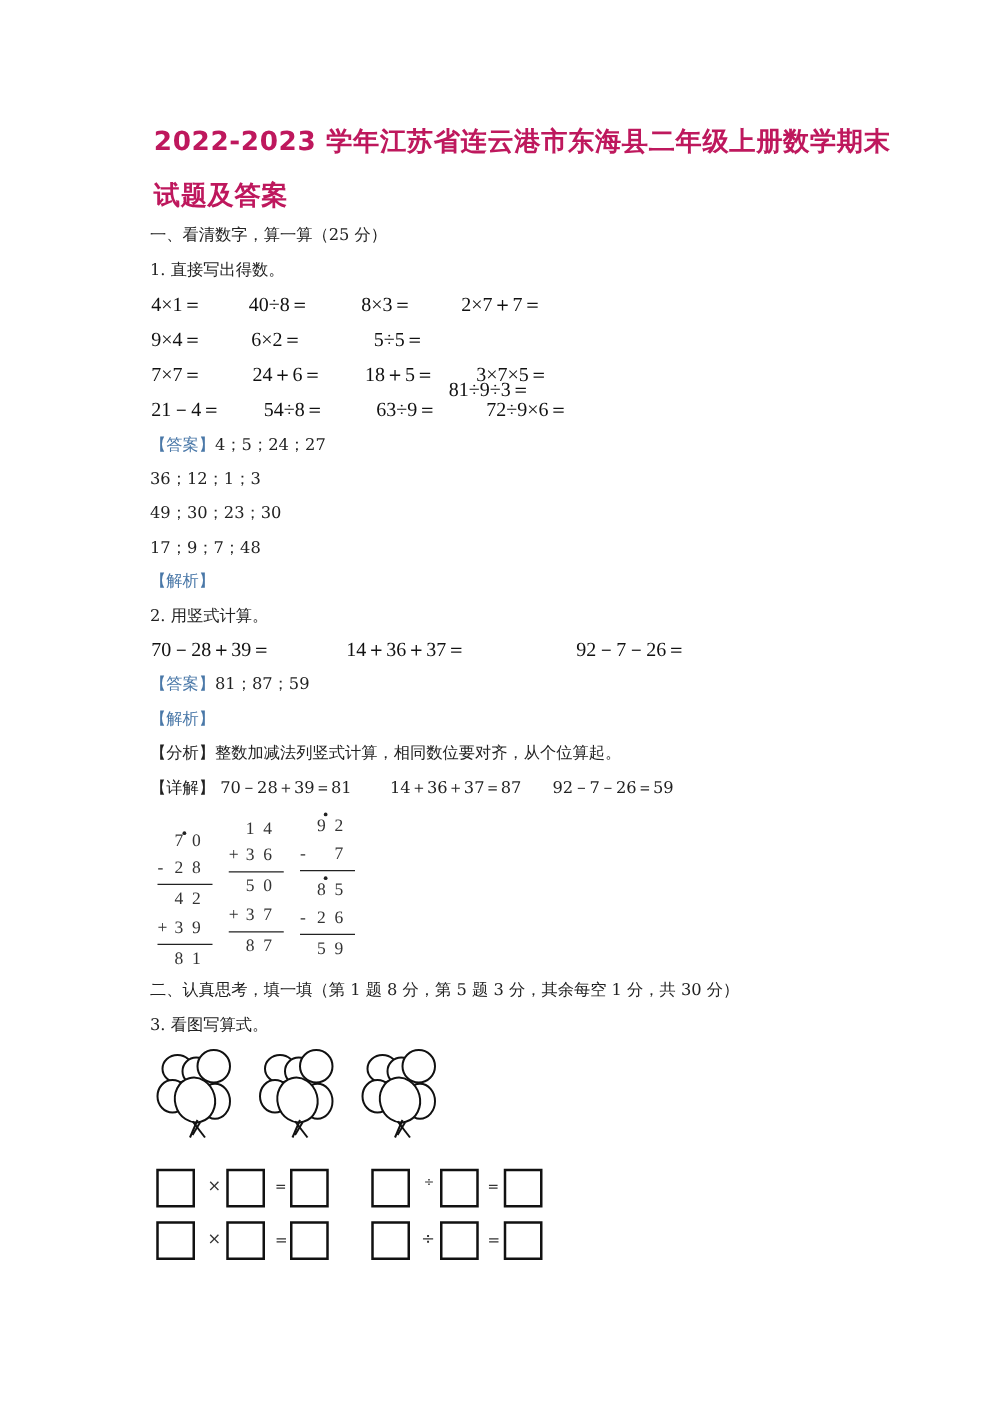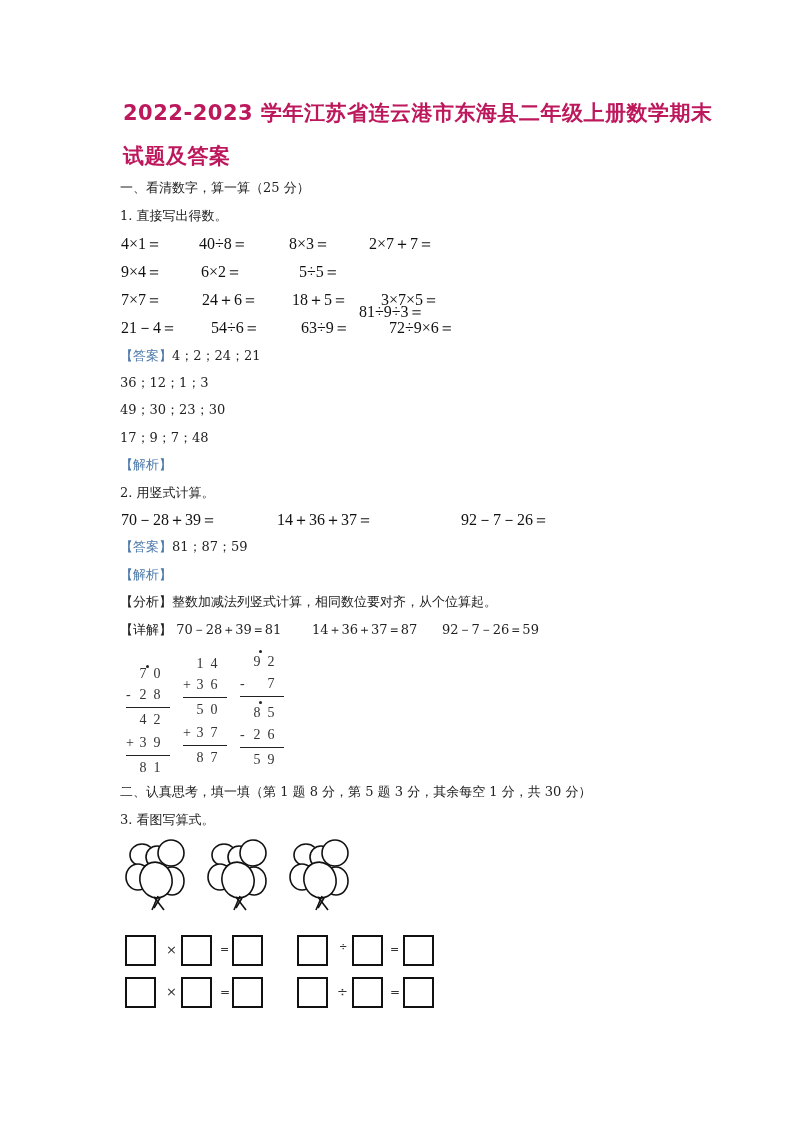--- a/index.html
+++ b/index.html
@@ -36,27 +36,27 @@
   <div class="abs math" style="left:201px; top:262px;">6×2＝</div>
   <div class="abs math" style="left:279px; top:262px;margin-left:20px;">5÷5＝</div>
   <div class="abs math" style="left:359px; top:262px;margin-top:40px;">81÷9÷3＝</div>
 
   <div class="abs math" style="left:121px; top:290px;">7×7＝</div>
   <div class="abs math" style="left:202px; top:290px;">24＋6＝</div>
   <div class="abs math" style="left:292px; top:290px;">18＋5＝</div>
   <div class="abs math" style="left:381px; top:290px;">3×7×5＝</div>
 
   <div class="abs math" style="left:121px; top:318px;">21－4＝</div>
-  <div class="abs math" style="left:211px; top:318px;">54÷6＝</div>
+  <div class="abs math" style="left:211px; top:318px;">54÷8＝</div>
   <div class="abs math" style="left:301px; top:318px;text-align:right;">63÷9＝</div>
   <div class="abs math" style="left:389px; top:318px;">72÷9×6＝</div>
 </div>
 
 <div class="abs txt" style="left:120px; top:347px;">
-  <span class="label">【答案】</span><span>4；2；24；21</span>
+  <span class="label">【答案】</span><span>4；5；24；27</span>
 </div>
 <div class="abs txt" style="left:120px; top:374px;text-align:right;">36；12；1；3</div>
 <div class="abs txt" style="left:120px; top:401px;">49；30；23；30</div>
 <div class="abs txt" style="left:120px; top:429px;">17；9；7；48</div>
 <div class="abs txt label" style="left:120px; top:456px;">【解析】</div>
 
 <div class="abs txt" style="left:120px; top:484px;">2. 用竖式计算。</div>
 <div class="abs math" style="left:121px; top:510px;">70－28＋39＝</div>
 <div class="abs math" style="left:277px; top:510px;">14＋36＋37＝</div>
 <div class="abs math" style="left:461px; top:510px;">92－7－26＝</div>

